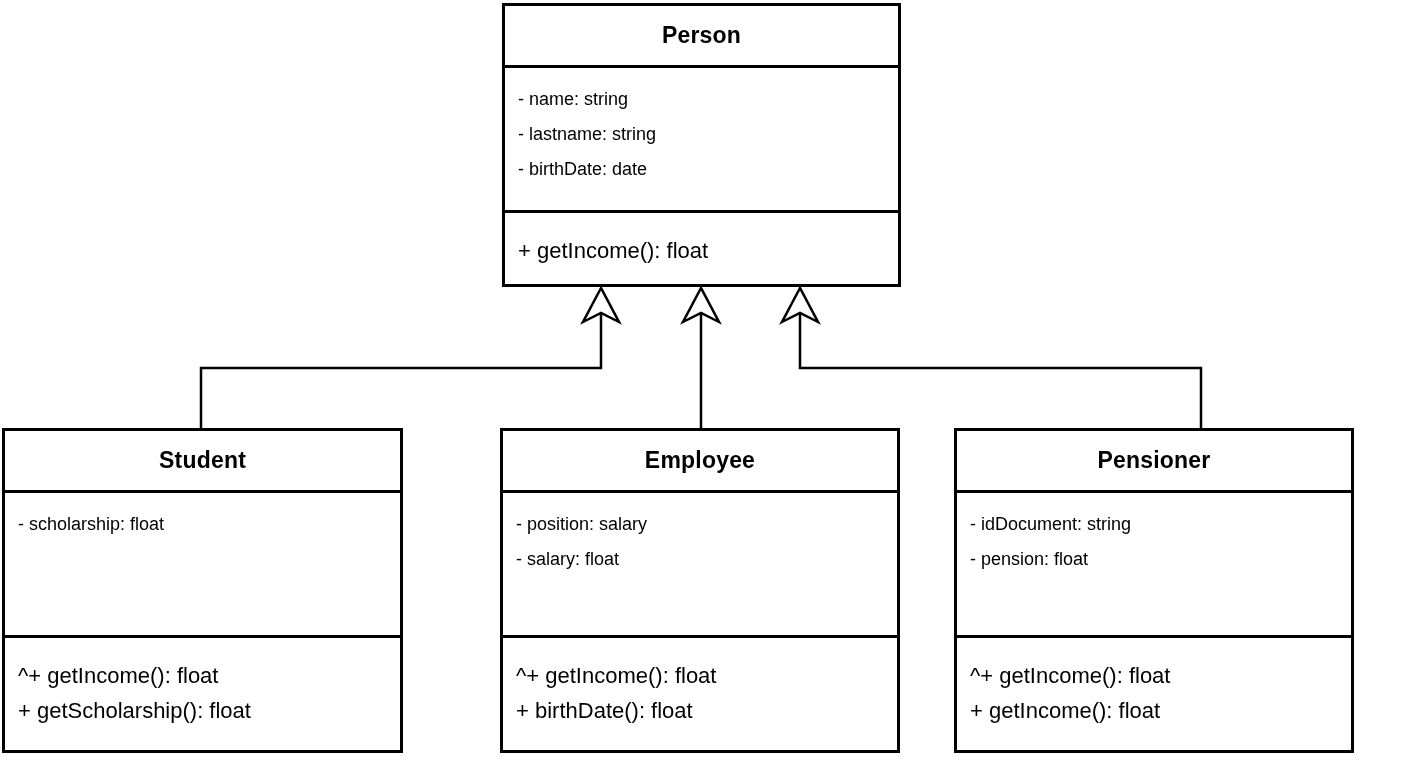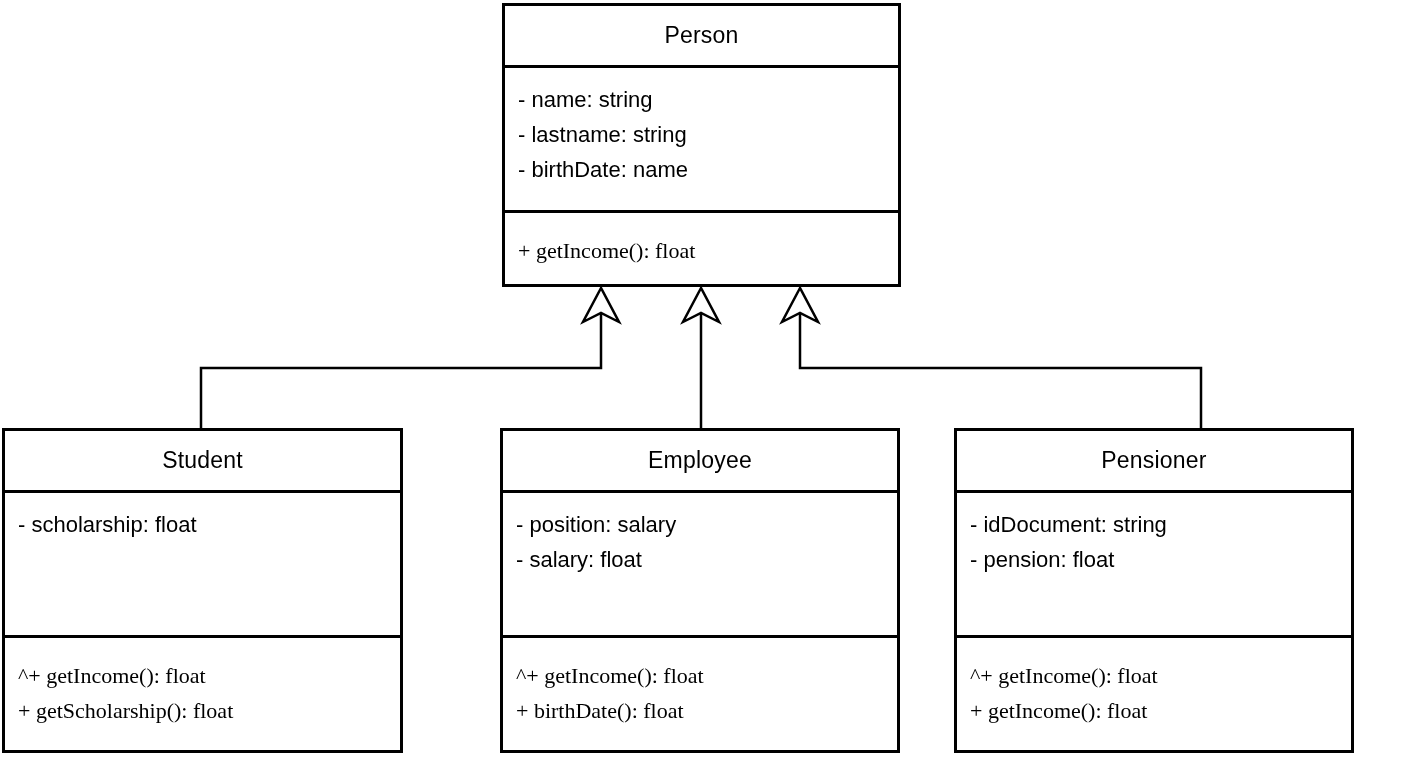--- a/index.html
+++ b/index.html
@@ -39,38 +39,37 @@
     display: flex;
     flex-direction: column;
   }
   .c-title {
     height: 62px;
     border-bottom: 3px solid #000000;
     display: flex;
     align-items: center;
     justify-content: center;
     font-size: 23px;
-    font-weight: normal;
+    font-weight: bold;
     letter-spacing: 0.2px;
   }
   .c-attrs {
     height: 145px;
     border-bottom: 3px solid #000000;
     padding: 14px 12px 0 13px;
-    font-size: 22px;
+    font-size: 18px;
     line-height: 35px;
     overflow: hidden;
   }
   .c-methods {
     flex: 1;
     padding: 20px 28px 0 13px;
     font-size: 22px;
     line-height: 35px;
     overflow: hidden;
-    font-family: Liberation Serif, serif;
   }
   .line { white-space: pre; }
 </style>
 </head>
 <body>
 
 <div class="canvas">
 
   <svg class="connectors" viewBox="0 0 1403 760" xmlns="http://www.w3.org/2000/svg">
     <g>
@@ -85,21 +84,21 @@
       <polyline points="1201,428 1201,368 800,368 800,312"></polyline>
       <path class="arrowhead" d="M 800 288 L 782 322 L 800 313 L 818 322 Z"></path>
     </g>
   </svg>
 
   <div class="class-box" style="left:502px; top:3px; width:399px; height:284px;">
     <div class="c-title">Person</div>
     <div class="c-attrs">
       <div class="line">- name: string</div>
       <div class="line">- lastname: string</div>
-      <div class="line">- birthDate: name</div>
+      <div class="line">- birthDate: date</div>
     </div>
     <div class="c-methods">
       <div class="line">+ getIncome(): float</div>
     </div>
   </div>
 
   <div class="class-box" style="left:2px; top:428px; width:401px; height:325px;">
     <div class="c-title">Student</div>
     <div class="c-attrs">
       <div class="line">- scholarship: float</div>

